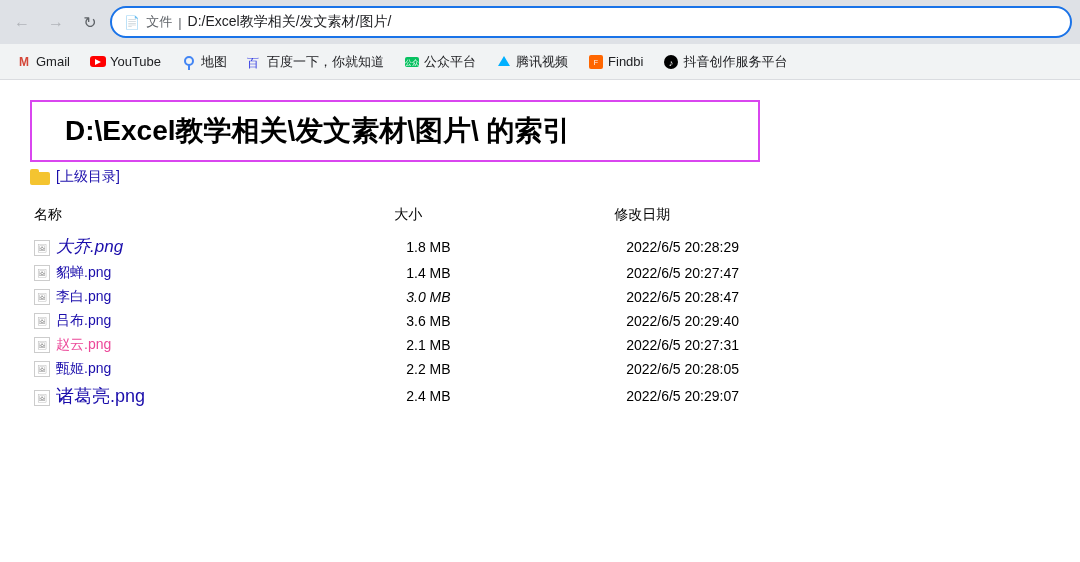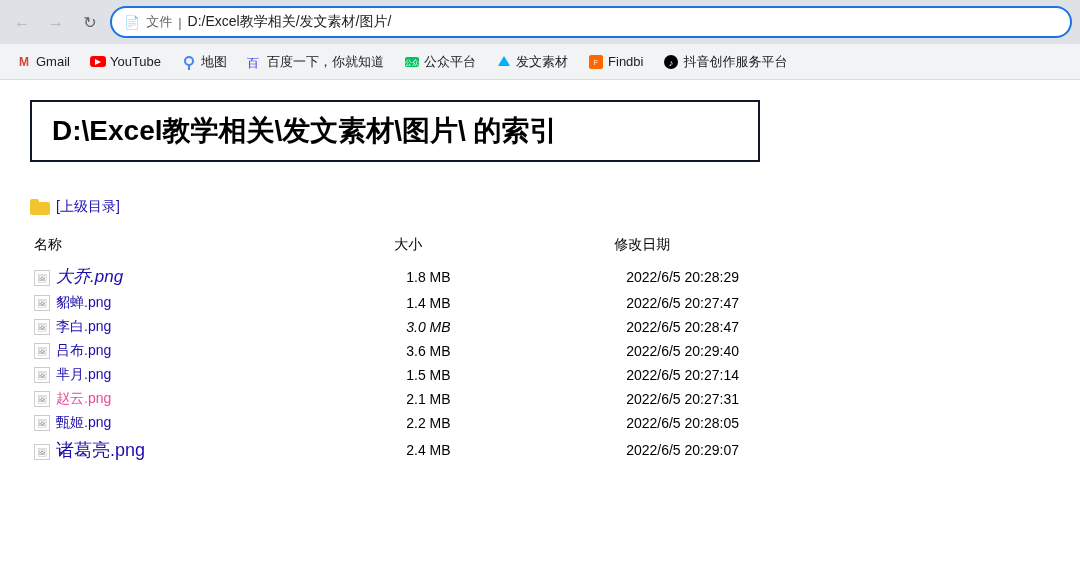--- a/index.html
+++ b/index.html
@@ -100,21 +100,21 @@
       </span>
       <span>公众平台</span>
     </a>
 
     <a class="bookmark-item" href="#">
       <span class="bookmark-icon">
         <svg width="16" height="16" viewBox="0 0 16 16">
             <polygon points="2,12 8,2 14,12" fill="#00B0FF"></polygon>
           </svg>
       </span>
-      <span>发文素材</span>
+      <span>腾讯视频</span>
     </a>
 
     <a class="bookmark-item" href="#">
       <span class="bookmark-icon">
         <svg width="16" height="16" viewBox="0 0 16 16">
             <rect x="1" y="1" width="14" height="14" rx="2" fill="#ff6600"></rect>
             <text x="8" y="11" text-anchor="middle" font-size="7" fill="white">F</text>
           </svg>
       </span>
       <span>Findbi</span>
@@ -130,21 +130,21 @@
       <span>抖音创作服务平台</span>
     </a>
 
   </div>
 </div>
 
 <div class="page-content">
   <div class="dir-page">
 
     
-    <div style="border: 2px solid #0f172a; padding: 10px 20px; display: inline-block; margin-bottom: 36px; min-width: 730px;">
+    <div style="border: 2px solid #d946ef; padding: 10px 33px; display: inline-block; margin-bottom: 6px; min-width: 730px;">
       <h1 style="font-size: 28px; font-weight: bold; color: #000; font-family: 'Microsoft YaHei', Arial, sans-serif;">D:\Excel教学相关\发文素材\图片\ 的索引</h1>
     </div>
 
     
     <div style="margin-bottom: 16px; display: flex; align-items: center; gap: 6px;">
       <span style="display:inline-block; width:20px; height:16px; position:relative;">
         <span style="display:block; position:absolute; bottom:0; left:0; width:20px; height:13px; background:#f4c430; border-radius:0 2px 2px 2px;"></span>
         <span style="display:block; position:absolute; top:0; left:0; width:9px; height:5px; background:#f4c430; border-radius:2px 2px 0 0;"></span>
       </span>
       <a href="#" style="color: #1a0dab; text-decoration: none; font-size: 14px;">[上级目录]</a>
@@ -174,25 +174,20 @@
             <td><span style="display: inline-block; width: 16px; height: 16px; border: 1px solid rgb(204, 204, 204); background: white; font-size: 8px; color: rgb(136, 136, 136); text-align: center; line-height: 16px; margin-right: 6px; vertical-align: middle; flex-shrink: 0;">🖼</span><a href="#" style="color: rgb(26, 13, 171); text-decoration: none; font-size: 14px;">李白.png</a></td>
             <td style="font-size: 14px; padding-left: 16px; font-style: italic;">3.0 MB</td>
             <td style="font-size: 14px; padding-left: 16px;">2022/6/5 20:28:47</td>
           </tr>
           <tr class="file-row">
             <td><span style="display: inline-block; width: 16px; height: 16px; border: 1px solid rgb(204, 204, 204); background: white; font-size: 8px; color: rgb(136, 136, 136); text-align: center; line-height: 16px; margin-right: 6px; vertical-align: middle; flex-shrink: 0;">🖼</span><a href="#" style="color: rgb(26, 13, 171); text-decoration: none; font-size: 14px;">吕布.png</a></td>
             <td style="font-size: 14px; padding-left: 16px;">3.6 MB</td>
             <td style="font-size: 14px; padding-left: 16px;">2022/6/5 20:29:40</td>
           </tr>
           <tr class="file-row">
-            <td><span style="display: inline-block; width: 16px; height: 16px; border: 1px solid rgb(204, 204, 204); background: white; font-size: 8px; color: rgb(136, 136, 136); text-align: center; line-height: 16px; margin-right: 6px; vertical-align: middle; flex-shrink: 0;">🖼</span><a href="#" style="color: rgb(26, 13, 171); text-decoration: none; font-size: 14px;">芈月.png</a></td>
-            <td style="font-size: 14px; padding-left: 16px;">1.5 MB</td>
-            <td style="font-size: 14px; padding-left: 16px;">2022/6/5 20:27:14</td>
-          </tr>
-          <tr class="file-row">
             <td><span style="display: inline-block; width: 16px; height: 16px; border: 1px solid rgb(204, 204, 204); background: white; font-size: 8px; color: rgb(136, 136, 136); text-align: center; line-height: 16px; margin-right: 6px; vertical-align: middle; flex-shrink: 0;">🖼</span><a href="#" style="color: #ec4899; text-decoration: none; font-size: 14px;">赵云.png</a></td>
             <td style="font-size: 14px; padding-left: 16px;">2.1 MB</td>
             <td style="font-size: 14px; padding-left: 16px;">2022/6/5 20:27:31</td>
           </tr>
           <tr class="file-row">
             <td><span style="display: inline-block; width: 16px; height: 16px; border: 1px solid rgb(204, 204, 204); background: white; font-size: 8px; color: rgb(136, 136, 136); text-align: center; line-height: 16px; margin-right: 6px; vertical-align: middle; flex-shrink: 0;">🖼</span><a href="#" style="color: rgb(26, 13, 171); text-decoration: none; font-size: 14px;">甄姬.png</a></td>
             <td style="font-size: 14px; padding-left: 16px;">2.2 MB</td>
             <td style="font-size: 14px; padding-left: 16px;">2022/6/5 20:28:05</td>
           </tr>
           <tr class="file-row">

